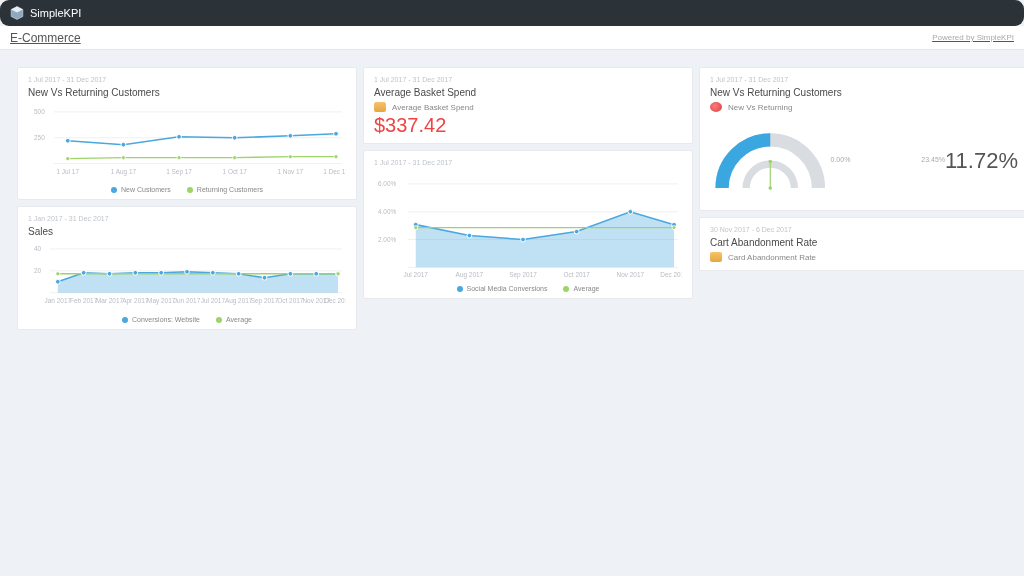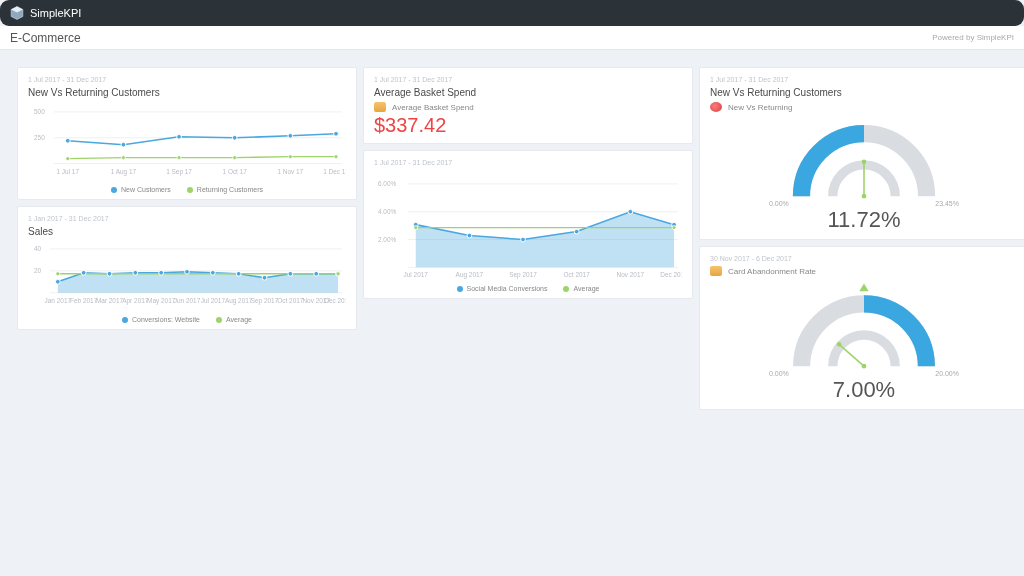--- a/index.html
+++ b/index.html
@@ -28,20 +28,21 @@
   }
   .subbar {
     background: #fff;
     height: 24px;
     display: flex;
     align-items: center;
     padding: 0 10px;
     border-bottom: 1px solid #e4e6eb;
     font-size: 12px;
     color: #555;
+    text-decoration: underline;
   }
   .subbar .spacer { flex: 1; }
   .powered { font-size: 8px; color: #aaa; }
   .board {
     padding: 17px;
     display: grid;
     grid-template-columns: 340px 330px 330px;
     gap: 6px;
   }
   .col { display: flex; flex-direction: column; gap: 6px; }
@@ -55,21 +56,21 @@
   .date-range { font-size: 7px; color: #bfc4cc; margin-bottom: 4px; }
   .card-title { font-size: 10px; color: #4a4a4a; margin-bottom: 4px; }
   .metric-row { display: flex; align-items: center; gap: 6px; margin: 4px 0 2px 0; font-size: 8px; color: #888; }
   .metric-row .mi { width: 12px; height: 10px; border-radius: 2px; display:inline-block; }
   .big-val { font-size: 20px; color: #ef4444; font-weight: 400; margin-top: 2px; }
   .chart { width: 100%; }
   .legend { display: flex; justify-content: center; gap: 16px; font-size: 7px; color: #888; margin-top: 4px; }
   .dot { width: 6px; height: 6px; border-radius: 50%; display: inline-block; margin-right: 4px; vertical-align: middle; }
   .dot-blue { background: #4aa7e0; }
   .dot-green { background: #9ed36a; }
-  .gauge-wrap { display:flex; flex-direction: column; align-items:center; margin-top: 6px; }
+  .gauge-wrap { display:flex; align-items:center; margin-top: 6px; }
   .gauge-labels { width: 190px; display:flex; justify-content: space-between; font-size: 7px; color:#aaa; margin-top: -4px;}
   .gauge-val { font-size: 22px; color: #555; font-weight: 300; }
   svg text { font-family: inherit; }
   .axis-lbl { font-size: 6.5px; fill: #b8bcc4; }
   .tick-lbl { font-size: 6.5px; fill: #b8bcc4; }
   .grid-line { stroke: #eef0f3; stroke-width: 1; }
   .series-blue { stroke: #4aa7e0; stroke-width: 1.6; fill: none; }
   .series-green { stroke: #9ed36a; stroke-width: 1.4; fill: none; }
   .area-blue { fill: rgba(74,167,224,0.35); stroke: none; }
   .pt { r: 2.4; fill: #4aa7e0; stroke: #fff; stroke-width: 1; }
@@ -251,36 +252,21 @@
         <div class="gauge-labels">
           <span>0.00%</span>
           <span>23.45%</span>
         </div>
         <div class="gauge-val">11.72%</div>
       </div>
     </div>
 
     <div class="card">
       <div class="date-range">30 Nov 2017 - 6 Dec 2017</div>
+      <div class="card-title">Cart Abandonment Rate</div>
       <div class="metric-row">
         <span class="mi" style="background:linear-gradient(#f7c36b,#e6a642);"></span>
         <span>Card Abandonment Rate</span>
       </div>
-      <div class="gauge-wrap">
-        <svg viewBox="0 0 200 118" width="200" height="92">
-          <polygon points="100,2 94,12 106,12" fill="#9ed36a"></polygon>
-          <path d="M 20 108 A 80 80 0 0 1 180 108" stroke="#d9dde2" stroke-width="22" fill="none"></path>
-          <path d="M 100 28 A 80 80 0 0 1 180 108" stroke="#3aa7e0" stroke-width="22" fill="none"></path>
-          <path d="M 60 108 A 40 40 0 0 1 140 108" stroke="#d9dde2" stroke-width="12" fill="none"></path>
-          <line x1="100" y1="108" x2="68" y2="80" stroke="#9ed36a" stroke-width="2"></line>
-          <circle cx="100" cy="108" r="3" fill="#9ed36a"></circle>
-          <circle cx="68" cy="80" r="3" fill="#9ed36a"></circle>
-        </svg>
-        <div class="gauge-labels">
-          <span>0.00%</span>
-          <span>20.00%</span>
-        </div>
-        <div class="gauge-val">7.00%</div>
-      </div>
     </div>
   </div>
 
 </div>
 
 </body></html>

